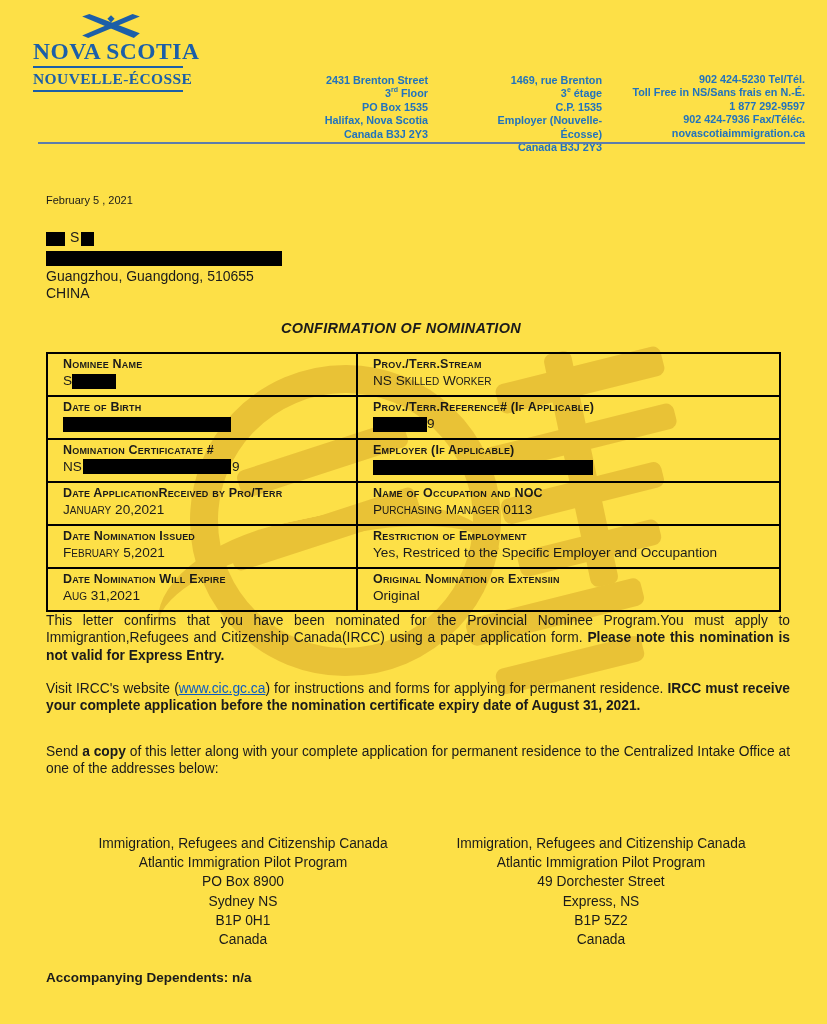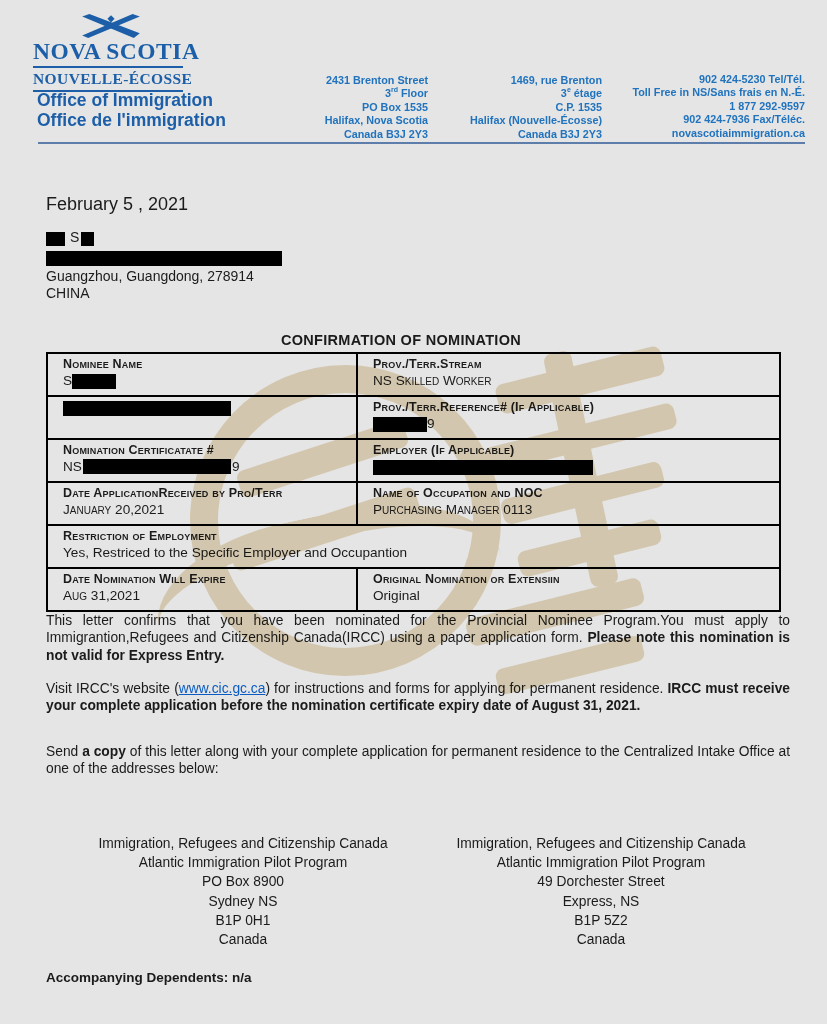--- a/index.html
+++ b/index.html
@@ -1,47 +1,47 @@
 <!DOCTYPE html>
 <html><head>
 <meta charset="utf-8">
 <style>
   html,body{margin:0;padding:0;background:#ffffff;}
-  .page{position:relative;width:827px;height:1024px;background:#e5e5e5;overflow:hidden;
+  .page{position:relative;width:827px;height:1024px;background:#fde047;overflow:hidden;
         font-family:"Liberation Sans",sans-serif;color:#1b1b1b;}
   .content{position:absolute;inset:0;z-index:1;}
 
   
   .logo-icon{position:absolute;left:80px;top:14px;width:62px;height:24px;}
   .logo-text{position:absolute;left:33px;top:38px;width:150px;color:#1c5fa8;
              font-family:"Liberation Serif",serif;font-weight:bold;}
   .logo-en{font-size:23.5px;letter-spacing:.5px;border-bottom:2px solid #1c5fa8;padding-bottom:1px;white-space:nowrap;}
   .logo-fr{font-size:15.5px;letter-spacing:.4px;border-bottom:2px solid #1c5fa8;padding:2px 0 2px;white-space:nowrap;}
   .logo-dept{position:absolute;left:37px;top:90px;color:#1c5fa8;font-weight:bold;
              font-size:17.5px;line-height:20px;white-space:nowrap;}
   .hcol{position:absolute;top:74px;color:#2173be;font-weight:bold;font-size:10.8px;
         line-height:13.4px;text-align:right;}
   .addr-en{left:288px;width:140px;}
   .addr-fr{left:458px;width:144px;}
   .contact{left:598px;width:207px;top:73px;}
   .hcol sup{font-size:7px;line-height:0;}
   .hrule{position:absolute;left:38px;top:142px;width:767px;height:0;border-top:2px solid #5d7dab;}
 
   
-  .date{position:absolute;left:46px;top:194px;font-size:18px;}
+  .date{position:absolute;left:46px;top:194px;font-size:11px;}
   .recipient{position:absolute;left:46px;top:229px;font-size:14px;line-height:17px;}
   .r-line1{height:19px;}
   .redact{display:inline-block;background:#000;height:15px;vertical-align:text-bottom;margin-bottom:-1px;}
   .rb1{width:19px;height:14px;margin-right:5px;}
   .rb2{width:13px;height:14px;margin-left:2px;}
   .rb3{display:block;width:236px;height:15px;margin:3px 0 2px;}
 
   
-  .title{position:absolute;left:46px;top:332px;width:710px;text-align:center;
-         font-weight:bold;font-size:14.5px;letter-spacing:.3px;}
+  .title{position:absolute;left:46px;top:320px;width:710px;text-align:center;
+         font-weight:bold;font-size:14.5px;letter-spacing:.3px;font-style:italic;}
   .nom-table{position:absolute;left:46px;top:352px;width:735px;border:2px solid #000;box-sizing:border-box;}
   .t-row{display:flex;border-top:2px solid #000;}
   .t-row:first-child{border-top:none;}
   .t-cell{padding:2px 15px 5px;box-sizing:border-box;min-height:36px;}
   .t-cell.lc{width:310px;flex:none;border-right:2px solid #000;}
   .t-cell.rc{flex:1;}
   .lbl{font-weight:bold;font-variant:small-caps;font-size:12.5px;line-height:16px;letter-spacing:.2px;}
   .val{font-size:13.6px;line-height:18px;}
   .val.sc{font-variant:small-caps;}
   .rv-s{width:44px;}      
@@ -94,78 +94,75 @@
       <svg width="62" height="24" viewBox="0 0 100 40" xmlns="http://www.w3.org/2000/svg">
         <polygon points="2,4 14,0 98,32 88,40" fill="#1c5fa8"></polygon>
         <polygon points="86,0 98,4 12,40 2,36" fill="#1c5fa8"></polygon>
         <polygon points="44,8 50,2 56,8 50,14" fill="#1c5fa8"></polygon>
       </svg>
     </div>
     <div class="logo-text">
       <div class="logo-en">NOVA SCOTIA</div>
       <div class="logo-fr">NOUVELLE-ÉCOSSE</div>
     </div>
-    <div class="logo-dept">
-      <div>Office of Immigration</div>
-      <div>Office de l'immigration</div>
-    </div>
 
     <div class="hcol addr-en">
       <div>2431 Brenton Street</div>
       <div><span>3</span><sup>rd</sup> <span>Floor</span></div>
       <div>PO Box 1535</div>
       <div>Halifax, Nova Scotia</div>
       <div>Canada B3J 2Y3</div>
     </div>
 
     <div class="hcol addr-fr">
       <div>1469, rue Brenton</div>
       <div><span>3</span><sup>e</sup> <span>étage</span></div>
       <div>C.P. 1535</div>
-      <div>Halifax (Nouvelle-Écosse)</div>
+      <div>Employer (Nouvelle-Écosse)</div>
       <div>Canada B3J 2Y3</div>
     </div>
 
     <div class="hcol contact">
       <div>902 424-5230 Tel/Tél.</div>
       <div>Toll Free in NS/Sans frais en N.-É.</div>
       <div>1 877 292-9597</div>
       <div>902 424-7936 Fax/Téléc.</div>
       <div>novascotiaimmigration.ca</div>
     </div>
 
     <div class="hrule"></div>
 
     <div class="date">February 5 , 2021</div>
     <div class="recipient">
       <div class="r-line1">
         <span class="redact rb1"></span><span>S</span><span class="redact rb2"></span>
       </div>
       <div class="redact rb3"></div>
-      <div>Guangzhou, Guangdong, 278914</div>
+      <div>Guangzhou, Guangdong, 510655</div>
       <div>CHINA</div>
     </div>
 
     <div class="title">CONFIRMATION OF NOMINATION</div>
 
     <div class="nom-table">
 
       <div class="t-row">
         <div class="t-cell lc">
           <div class="lbl">Nominee Name</div>
           <div class="val sc"><span>S</span><span class="redact rv-s"></span></div>
         </div>
         <div class="t-cell rc">
           <div class="lbl">Prov./Terr.Stream</div>
           <div class="val sc">NS Skilled Worker</div>
         </div>
       </div>
 
       <div class="t-row">
         <div class="t-cell lc">
+          <div class="lbl">Date of Birth</div>
           <div class="val"><span class="redact rv-dob"></span></div>
         </div>
         <div class="t-cell rc">
           <div class="lbl">Prov./Terr.Reference# (If Applicable)</div>
           <div class="val"><span class="redact rv-ref"></span><span>9</span></div>
         </div>
       </div>
 
       <div class="t-row">
         <div class="t-cell lc">
@@ -183,20 +180,24 @@
           <div class="lbl">Date ApplicationReceived by Pro/Terr</div>
           <div class="val sc">January 20,2021</div>
         </div>
         <div class="t-cell rc">
           <div class="lbl">Name of Occupation and NOC</div>
           <div class="val sc">Purchasing Manager 0113</div>
         </div>
       </div>
 
       <div class="t-row">
+        <div class="t-cell lc">
+          <div class="lbl">Date Nomination Issued</div>
+          <div class="val sc">February 5,2021</div>
+        </div>
         <div class="t-cell rc">
           <div class="lbl">Restriction of Employment</div>
           <div class="val">Yes, Restriced to the Specific Employer and Occupantion</div>
         </div>
       </div>
 
       <div class="t-row">
         <div class="t-cell lc">
           <div class="lbl">Date Nomination Will Expire</div>
           <div class="val sc">Aug 31,2021</div>

